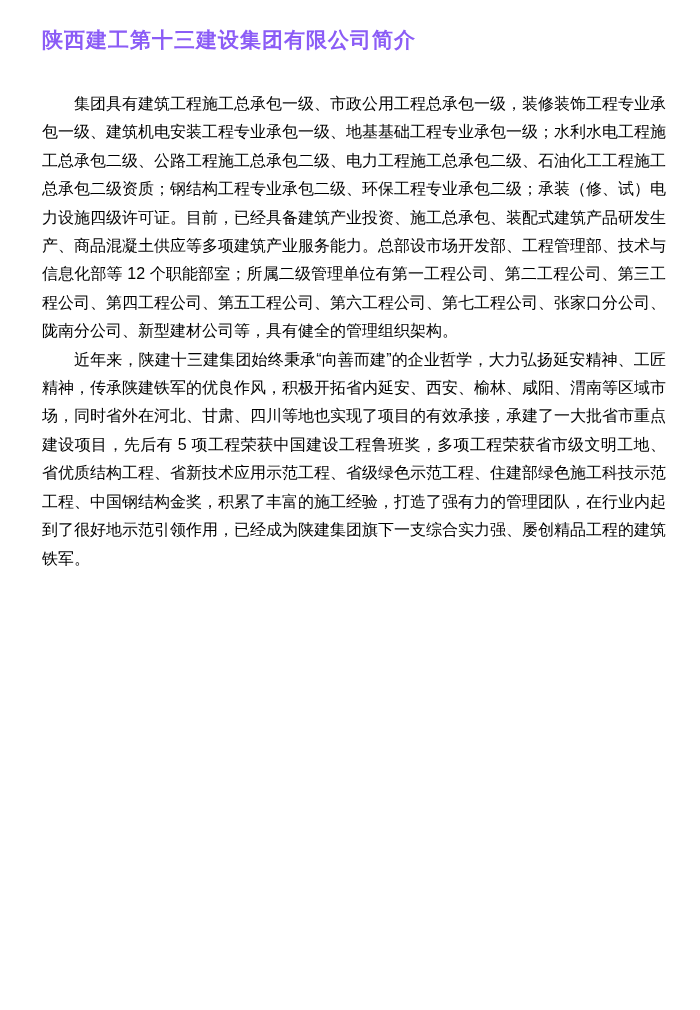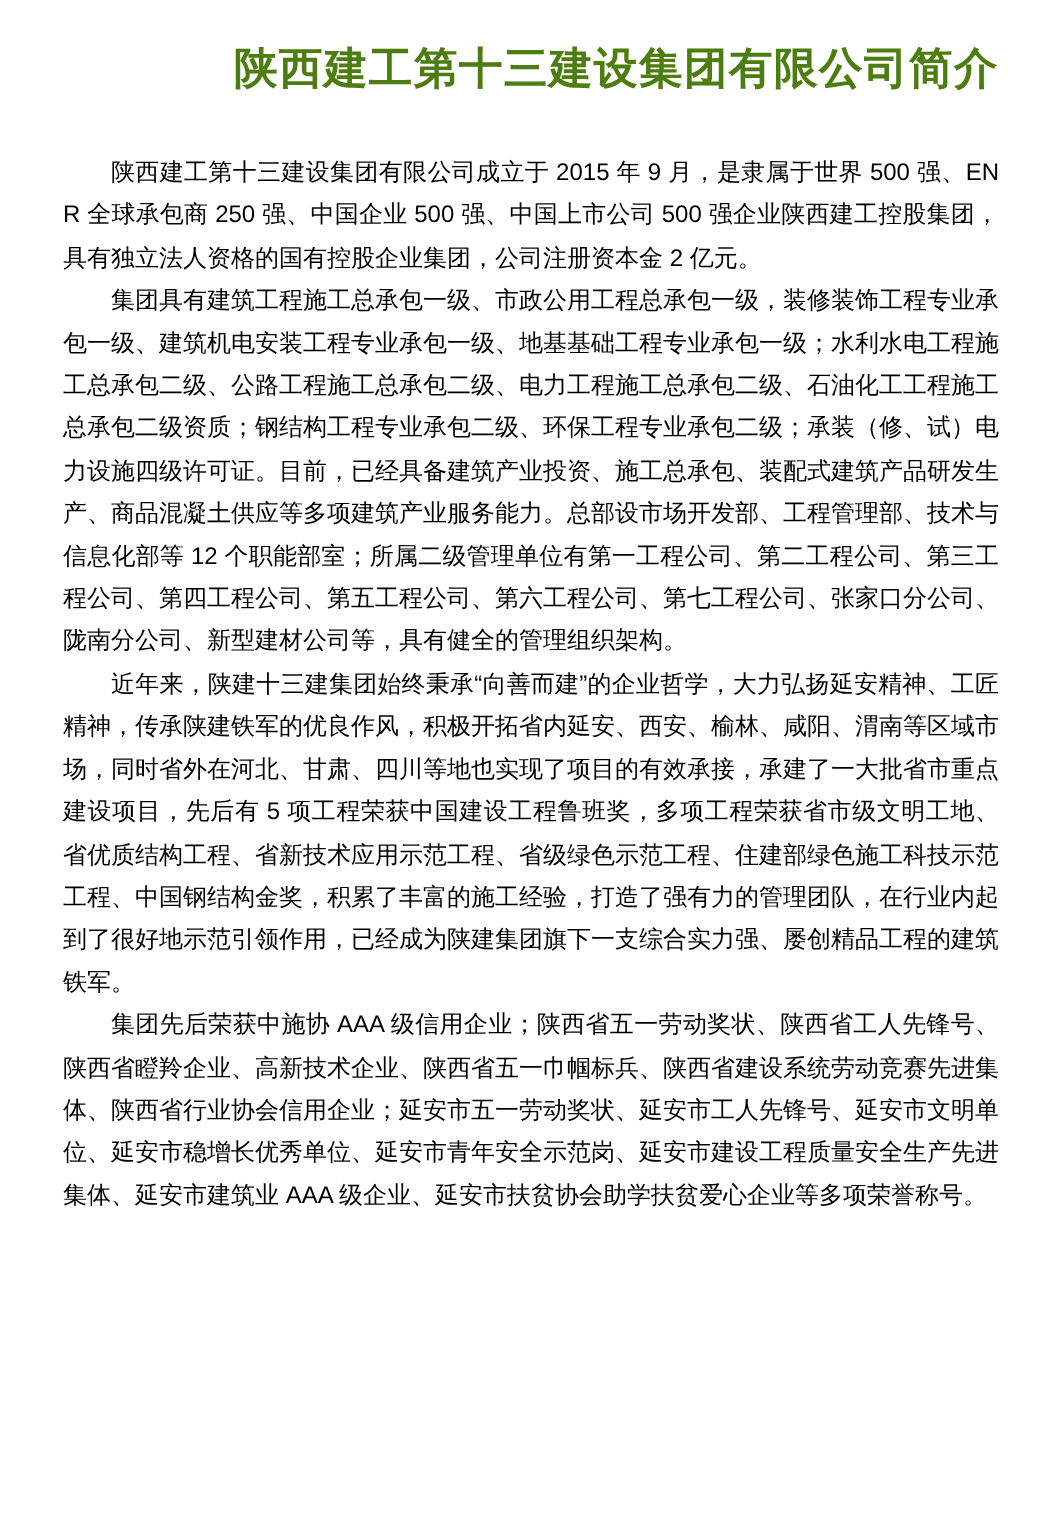--- a/index.html
+++ b/index.html
@@ -13,26 +13,26 @@
     height: 1010px;
     margin: 0 auto;
     background: #ffffff;
     box-sizing: border-box;
     padding: 22px 34px 0 42px;
     font-family: "Liberation Sans", sans-serif;
     color: #000000;
     overflow: hidden;
   }
   .doc-title {
-    font-size: 29px;
+    font-size: 21px;
     font-weight: bold;
-    text-align: right;
+    text-align: left;
     margin: 4px 0 0 0;
     letter-spacing: 1px;
-    color: #4d7c0f;
+    color: #8b5cf6;
   }
   .doc-body {
     margin-top: 36px;
   }
   .doc-body p {
     margin: 0;
     font-size: 16px;
     line-height: 28.4px;
     text-align: justify;
     text-justify: inter-ideograph;
@@ -41,18 +41,16 @@
     font-weight: 500;
     word-break: break-all;
   }
 </style>
 </head>
 <body>
 
 <div class="page">
   <h1 class="doc-title">陕西建工第十三建设集团有限公司简介</h1>
   <div class="doc-body">
-    <p>陕西建工第十三建设集团有限公司成立于 2015 年 9 月，是隶属于世界 500 强、ENR 全球承包商 250 强、中国企业 500 强、中国上市公司 500 强企业陕西建工控股集团，具有独立法人资格的国有控股企业集团，公司注册资本金 2 亿元。</p>
     <p>集团具有建筑工程施工总承包一级、市政公用工程总承包一级，装修装饰工程专业承包一级、建筑机电安装工程专业承包一级、地基基础工程专业承包一级；水利水电工程施工总承包二级、公路工程施工总承包二级、电力工程施工总承包二级、石油化工工程施工总承包二级资质；钢结构工程专业承包二级、环保工程专业承包二级；承装（修、试）电力设施四级许可证。目前，已经具备建筑产业投资、施工总承包、装配式建筑产品研发生产、商品混凝土供应等多项建筑产业服务能力。总部设市场开发部、工程管理部、技术与信息化部等 12 个职能部室；所属二级管理单位有第一工程公司、第二工程公司、第三工程公司、第四工程公司、第五工程公司、第六工程公司、第七工程公司、张家口分公司、陇南分公司、新型建材公司等，具有健全的管理组织架构。</p>
     <p>近年来，陕建十三建集团始终秉承“向善而建”的企业哲学，大力弘扬延安精神、工匠精神，传承陕建铁军的优良作风，积极开拓省内延安、西安、榆林、咸阳、渭南等区域市场，同时省外在河北、甘肃、四川等地也实现了项目的有效承接，承建了一大批省市重点建设项目，先后有 5 项工程荣获中国建设工程鲁班奖，多项工程荣获省市级文明工地、省优质结构工程、省新技术应用示范工程、省级绿色示范工程、住建部绿色施工科技示范工程、中国钢结构金奖，积累了丰富的施工经验，打造了强有力的管理团队，在行业内起到了很好地示范引领作用，已经成为陕建集团旗下一支综合实力强、屡创精品工程的建筑铁军。</p>
-    <p>集团先后荣获中施协 AAA 级信用企业；陕西省五一劳动奖状、陕西省工人先锋号、陕西省瞪羚企业、高新技术企业、陕西省五一巾帼标兵、陕西省建设系统劳动竞赛先进集体、陕西省行业协会信用企业；延安市五一劳动奖状、延安市工人先锋号、延安市文明单位、延安市稳增长优秀单位、延安市青年安全示范岗、延安市建设工程质量安全生产先进集体、延安市建筑业 AAA 级企业、延安市扶贫协会助学扶贫爱心企业等多项荣誉称号。</p>
   </div>
 </div>
 
 </body></html>

